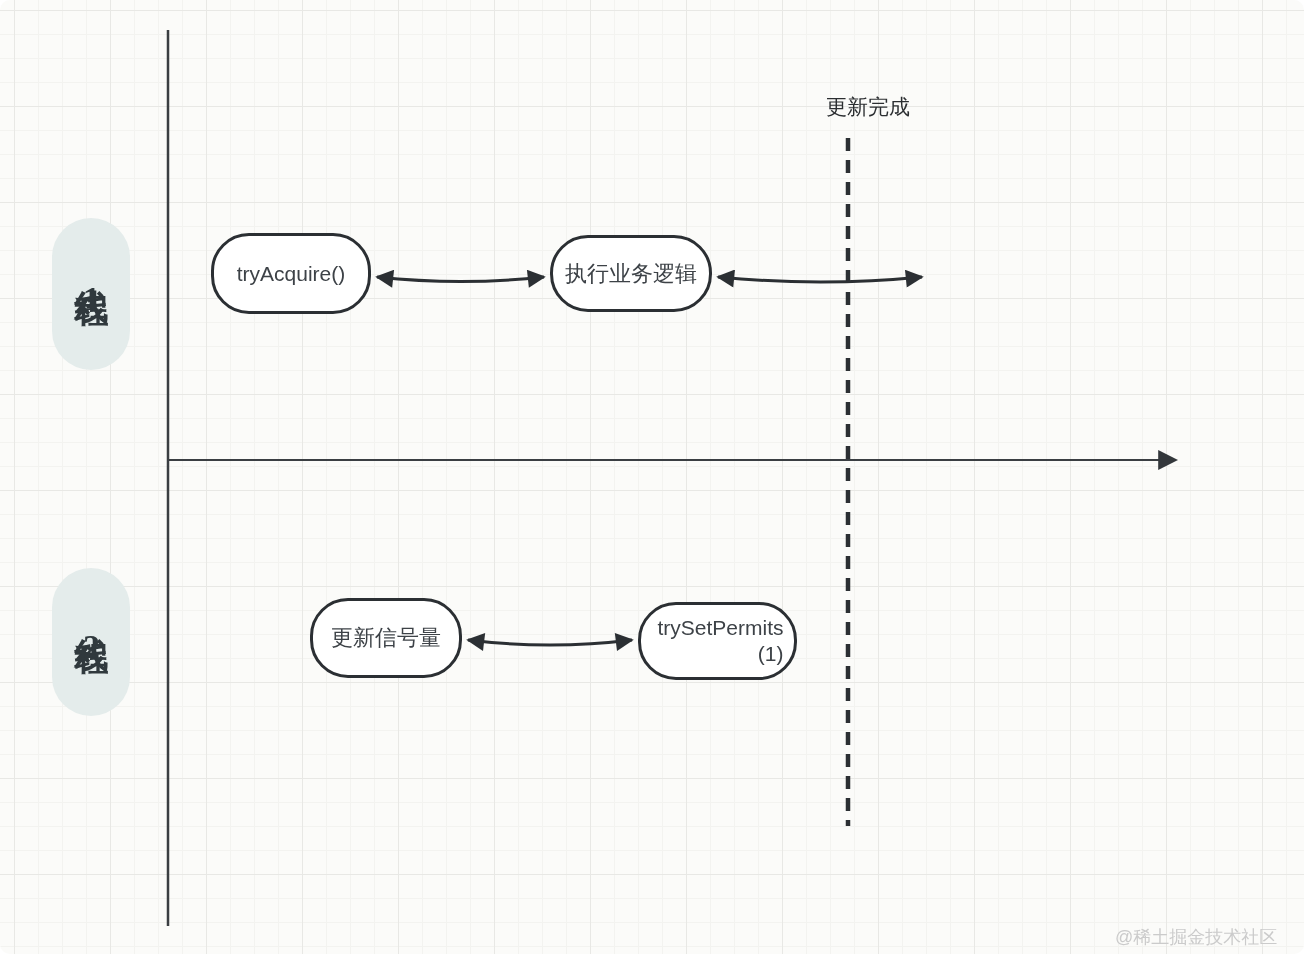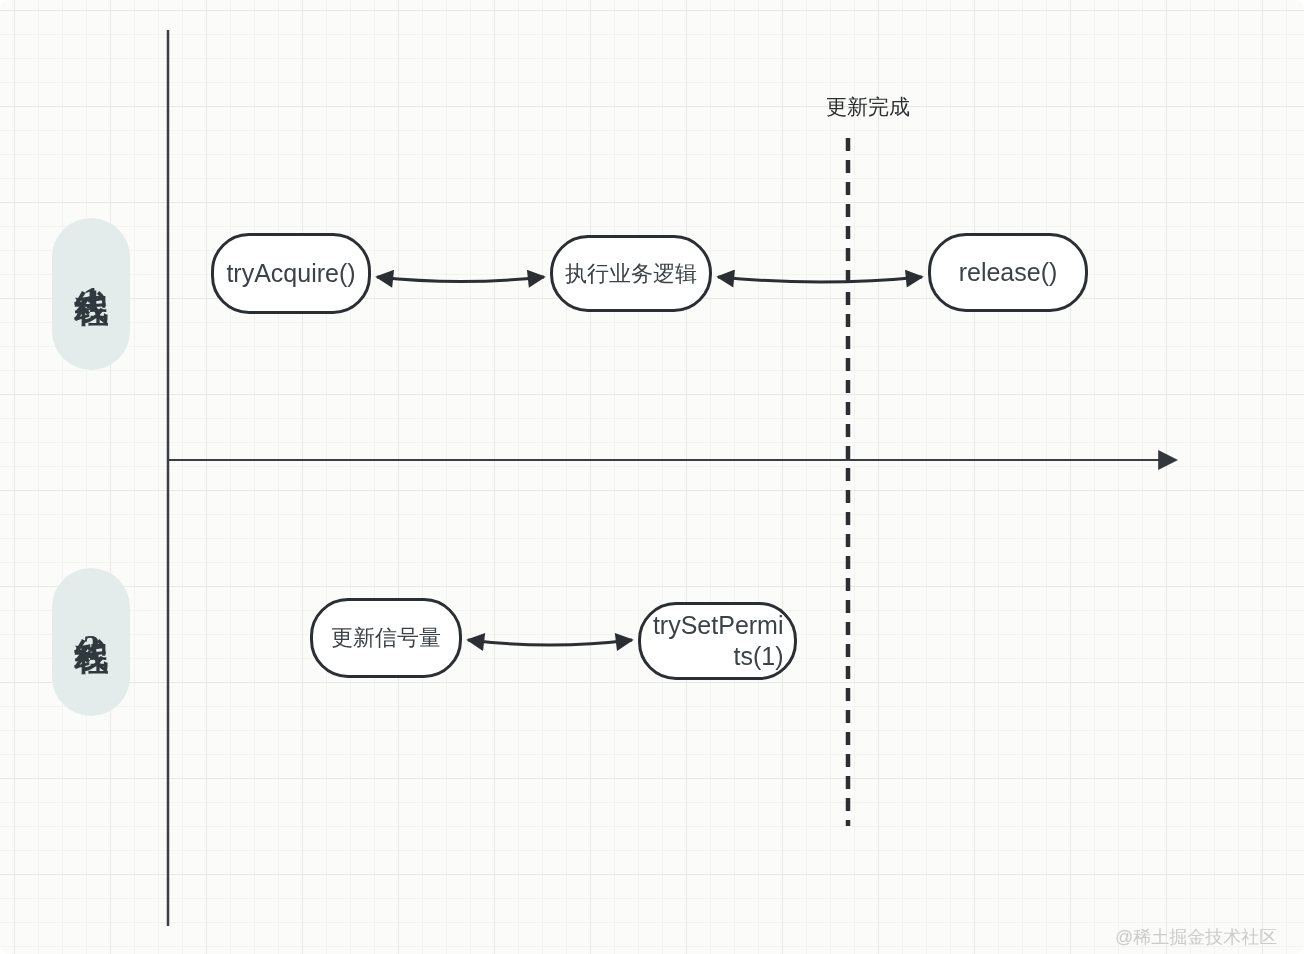--- a/index.html
+++ b/index.html
@@ -36,21 +36,21 @@
     color:#30393d;
   }
   .pill-1{left:52px;top:218px;height:152px;}
   .pill-2{left:52px;top:568px;height:148px;}
   .node{
     position:absolute;
     background:#ffffff;
     border:3.5px solid #2b2f33;
     border-radius:38px;
     display:flex;align-items:center;justify-content:center;
-    font-size:25px;
+    font-size:21px;
     color:#3d4247;
     text-align:center;
     box-sizing:border-box;
   }
   .node-try{left:211px;top:233px;width:160px;height:81px;}
   .node-exec{left:550px;top:235px;width:162px;height:77px;font-size:22px;}
   .node-release{left:928px;top:233px;width:160px;height:79px;}
   .node-update{left:310px;top:598px;width:152px;height:80px;font-size:22px;}
   .node-tryset{left:638px;top:602px;width:159px;height:78px;line-height:1.25;}
   .node-tryset span{display:inline-block;width:132px;word-break:break-all;text-align:right;}
@@ -98,21 +98,20 @@
 
   <div class="thread-pill pill-1">
     <span>线程1</span>
   </div>
   <div class="thread-pill pill-2">
     <span>线程2</span>
   </div>
 
   <div class="node node-try">tryAcquire()</div>
   <div class="node node-exec">执行业务逻辑</div>
-  <div class="node node-release">release()</div>
 
   <div class="node node-update">更新信号量</div>
   <div class="node node-tryset">
     <span>trySetPermits(1)</span>
   </div>
 
   <div class="divider-label">更新完成</div>
 
   <div class="watermark">@稀土掘金技术社区</div>
 

